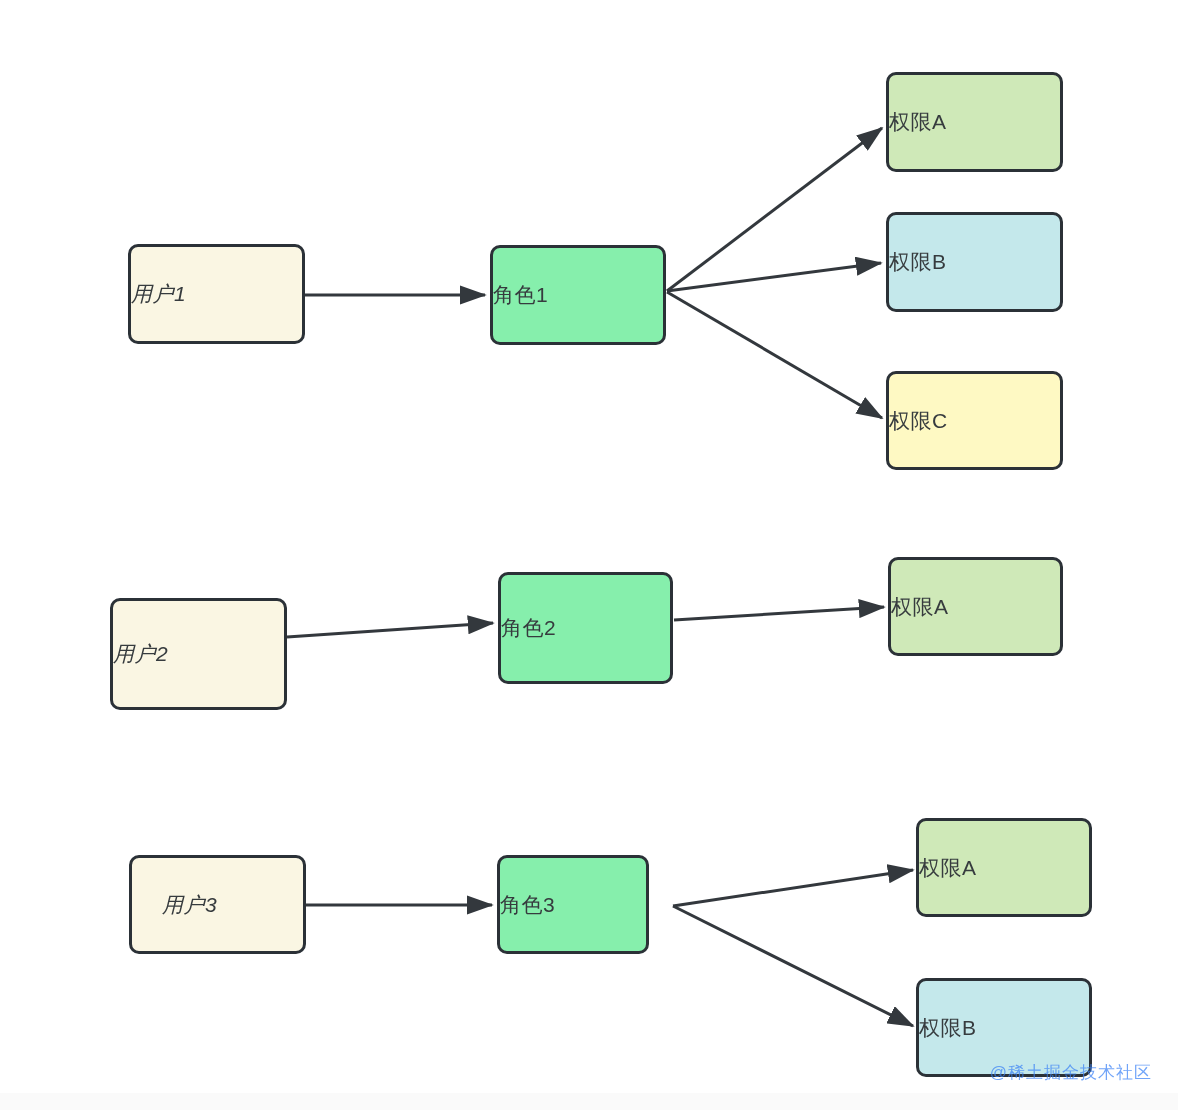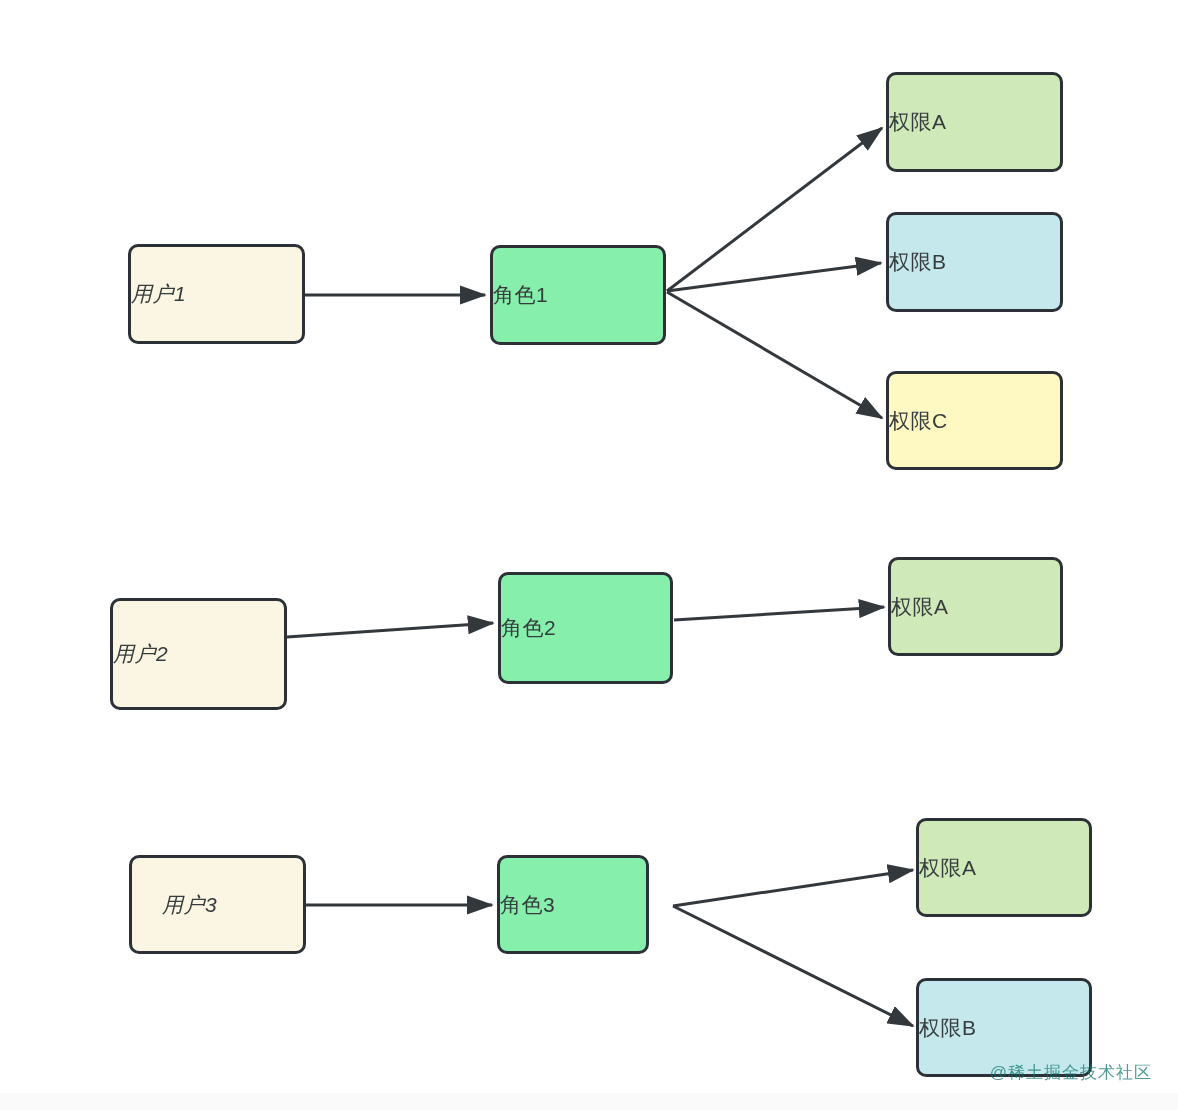--- a/index.html
+++ b/index.html
@@ -37,21 +37,21 @@
   .fill-user   { background: #faf6e3; font-style: italic; }
   .fill-role   { background: #86efac; }
   .fill-green  { background: #cfe9b8; }
   .fill-cyan   { background: #c4e8eb; }
   .fill-orange { background: #fef9c3; }
   .watermark {
     position: absolute;
     top: 1061px;
     right: 26px;
     font-size: 17px;
-    color: #0f766e;
+    color: #3b82f6;
     opacity: 0.72;
     z-index: 5;
     letter-spacing: 1px;
   }
   .bottom-strip {
     position: absolute;
     left: 0;
     bottom: 0;
     width: 100%;
     height: 17px;

